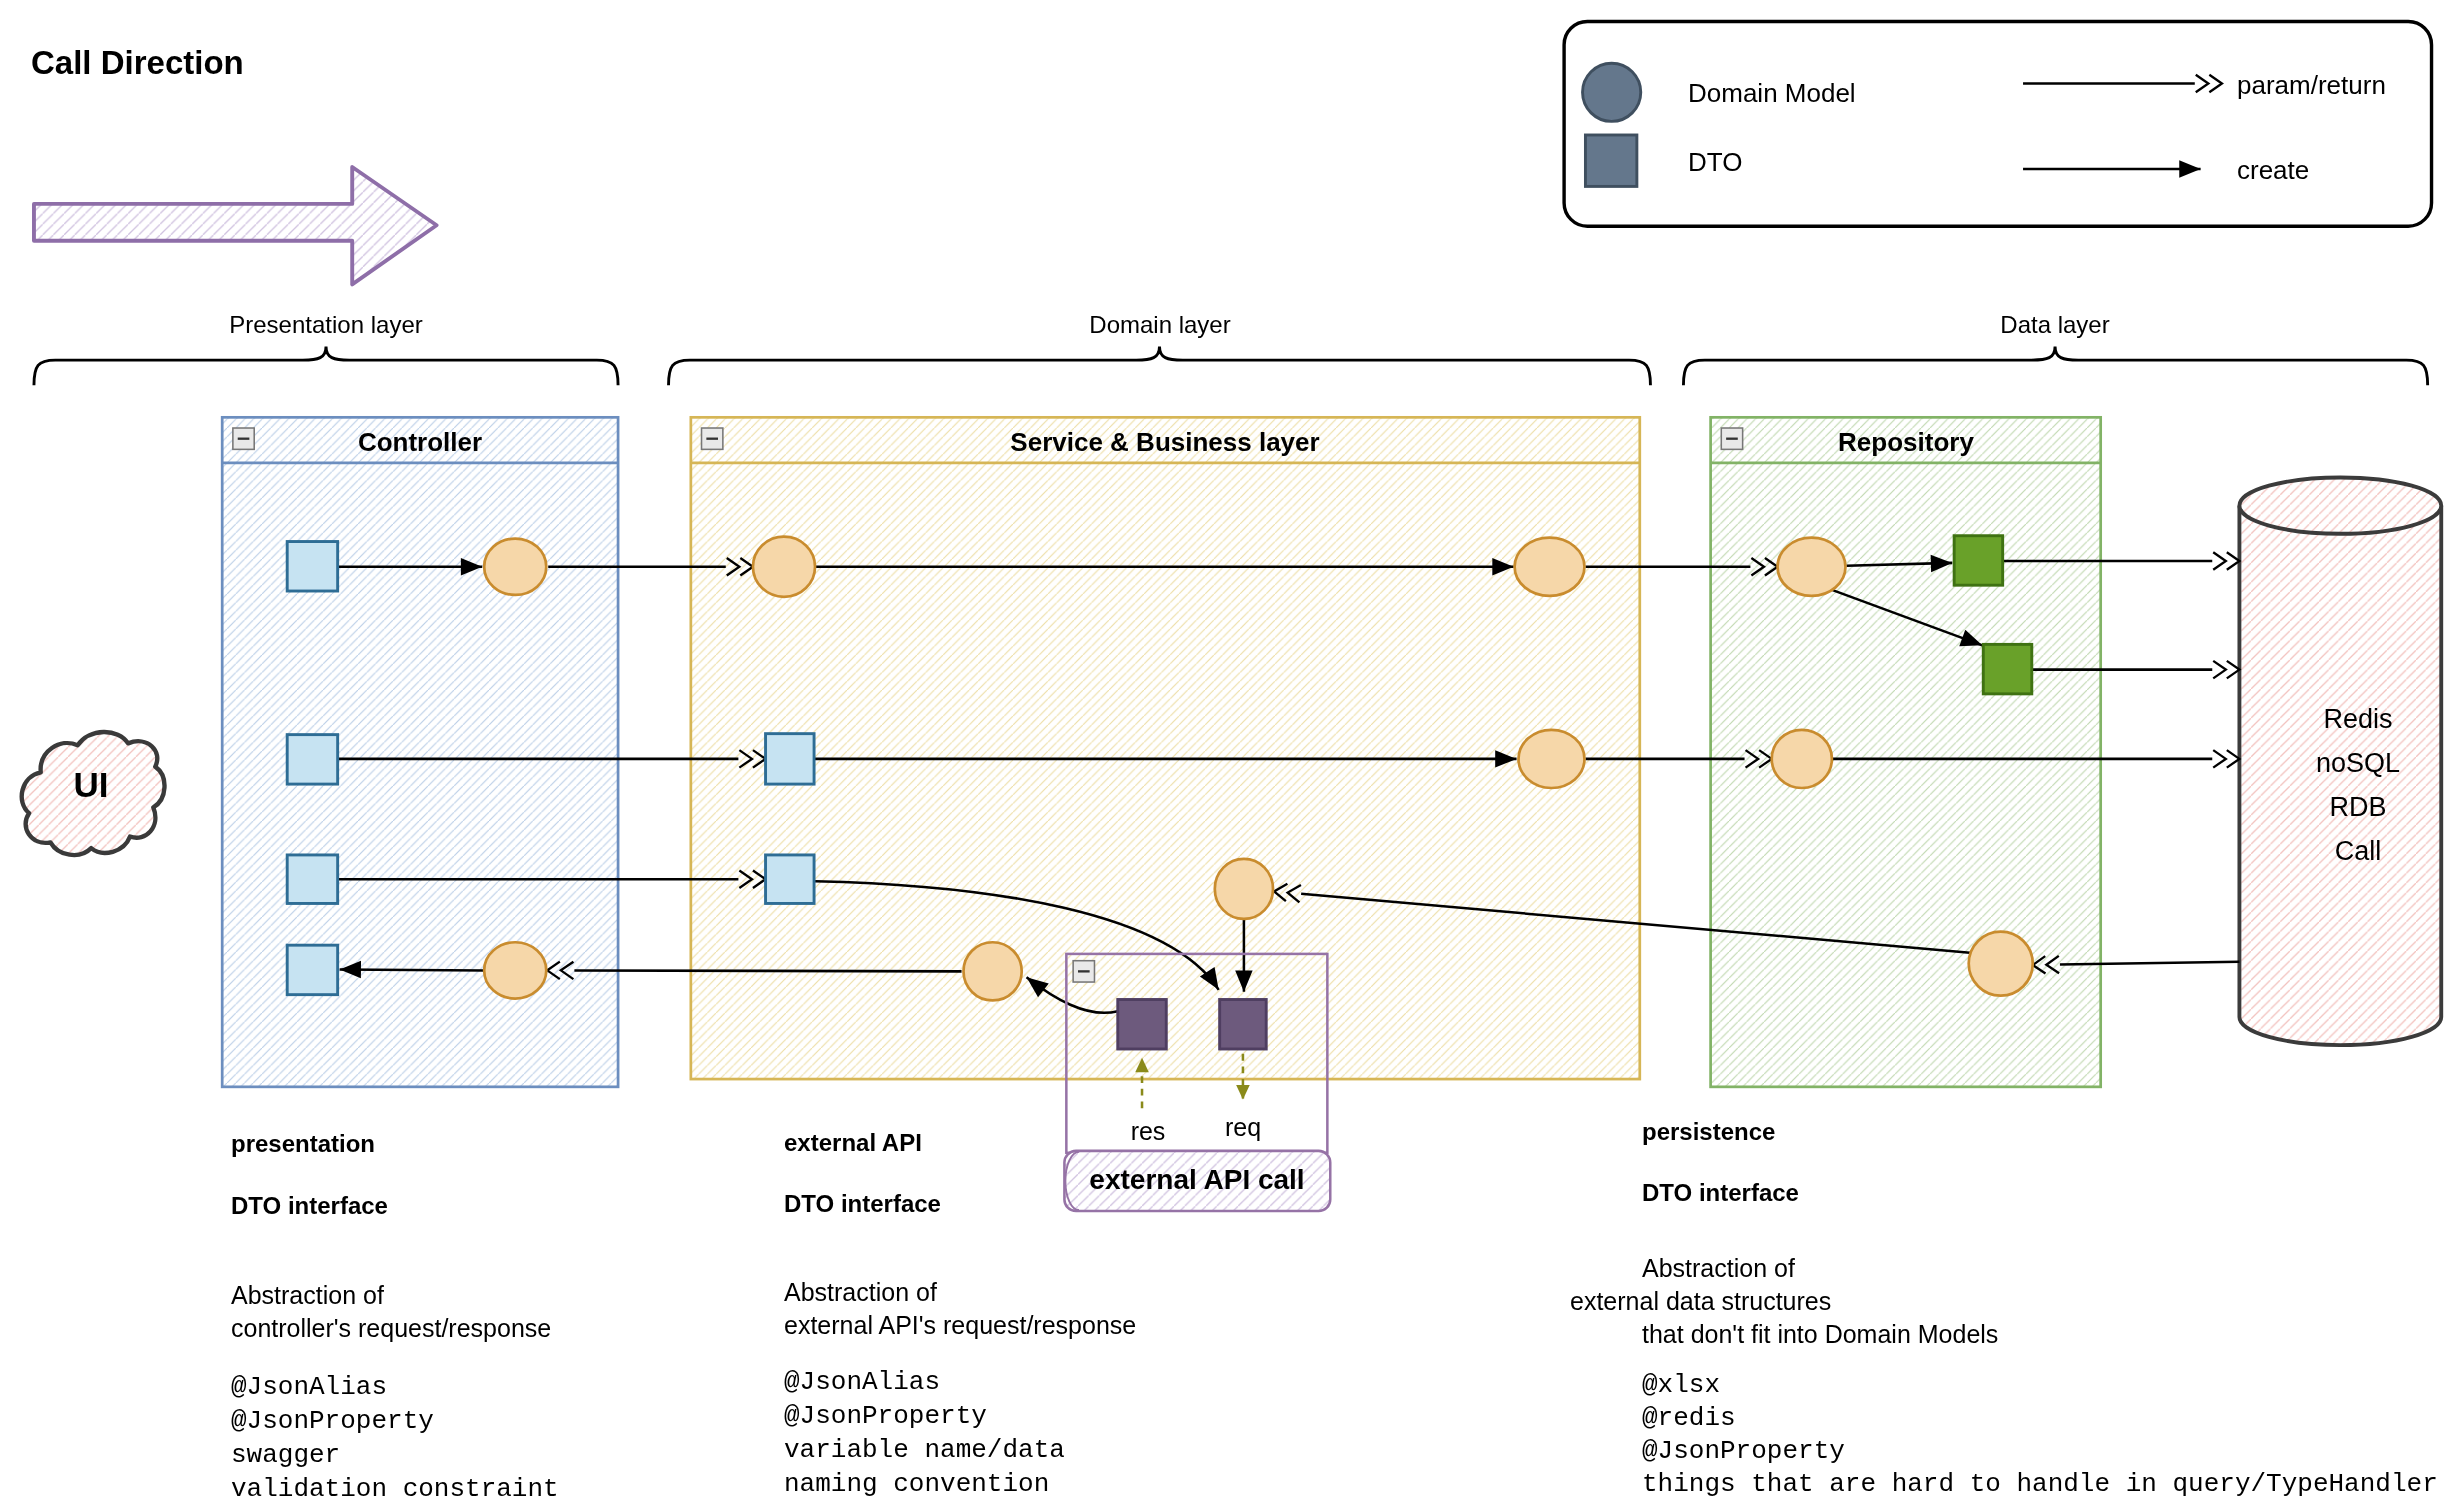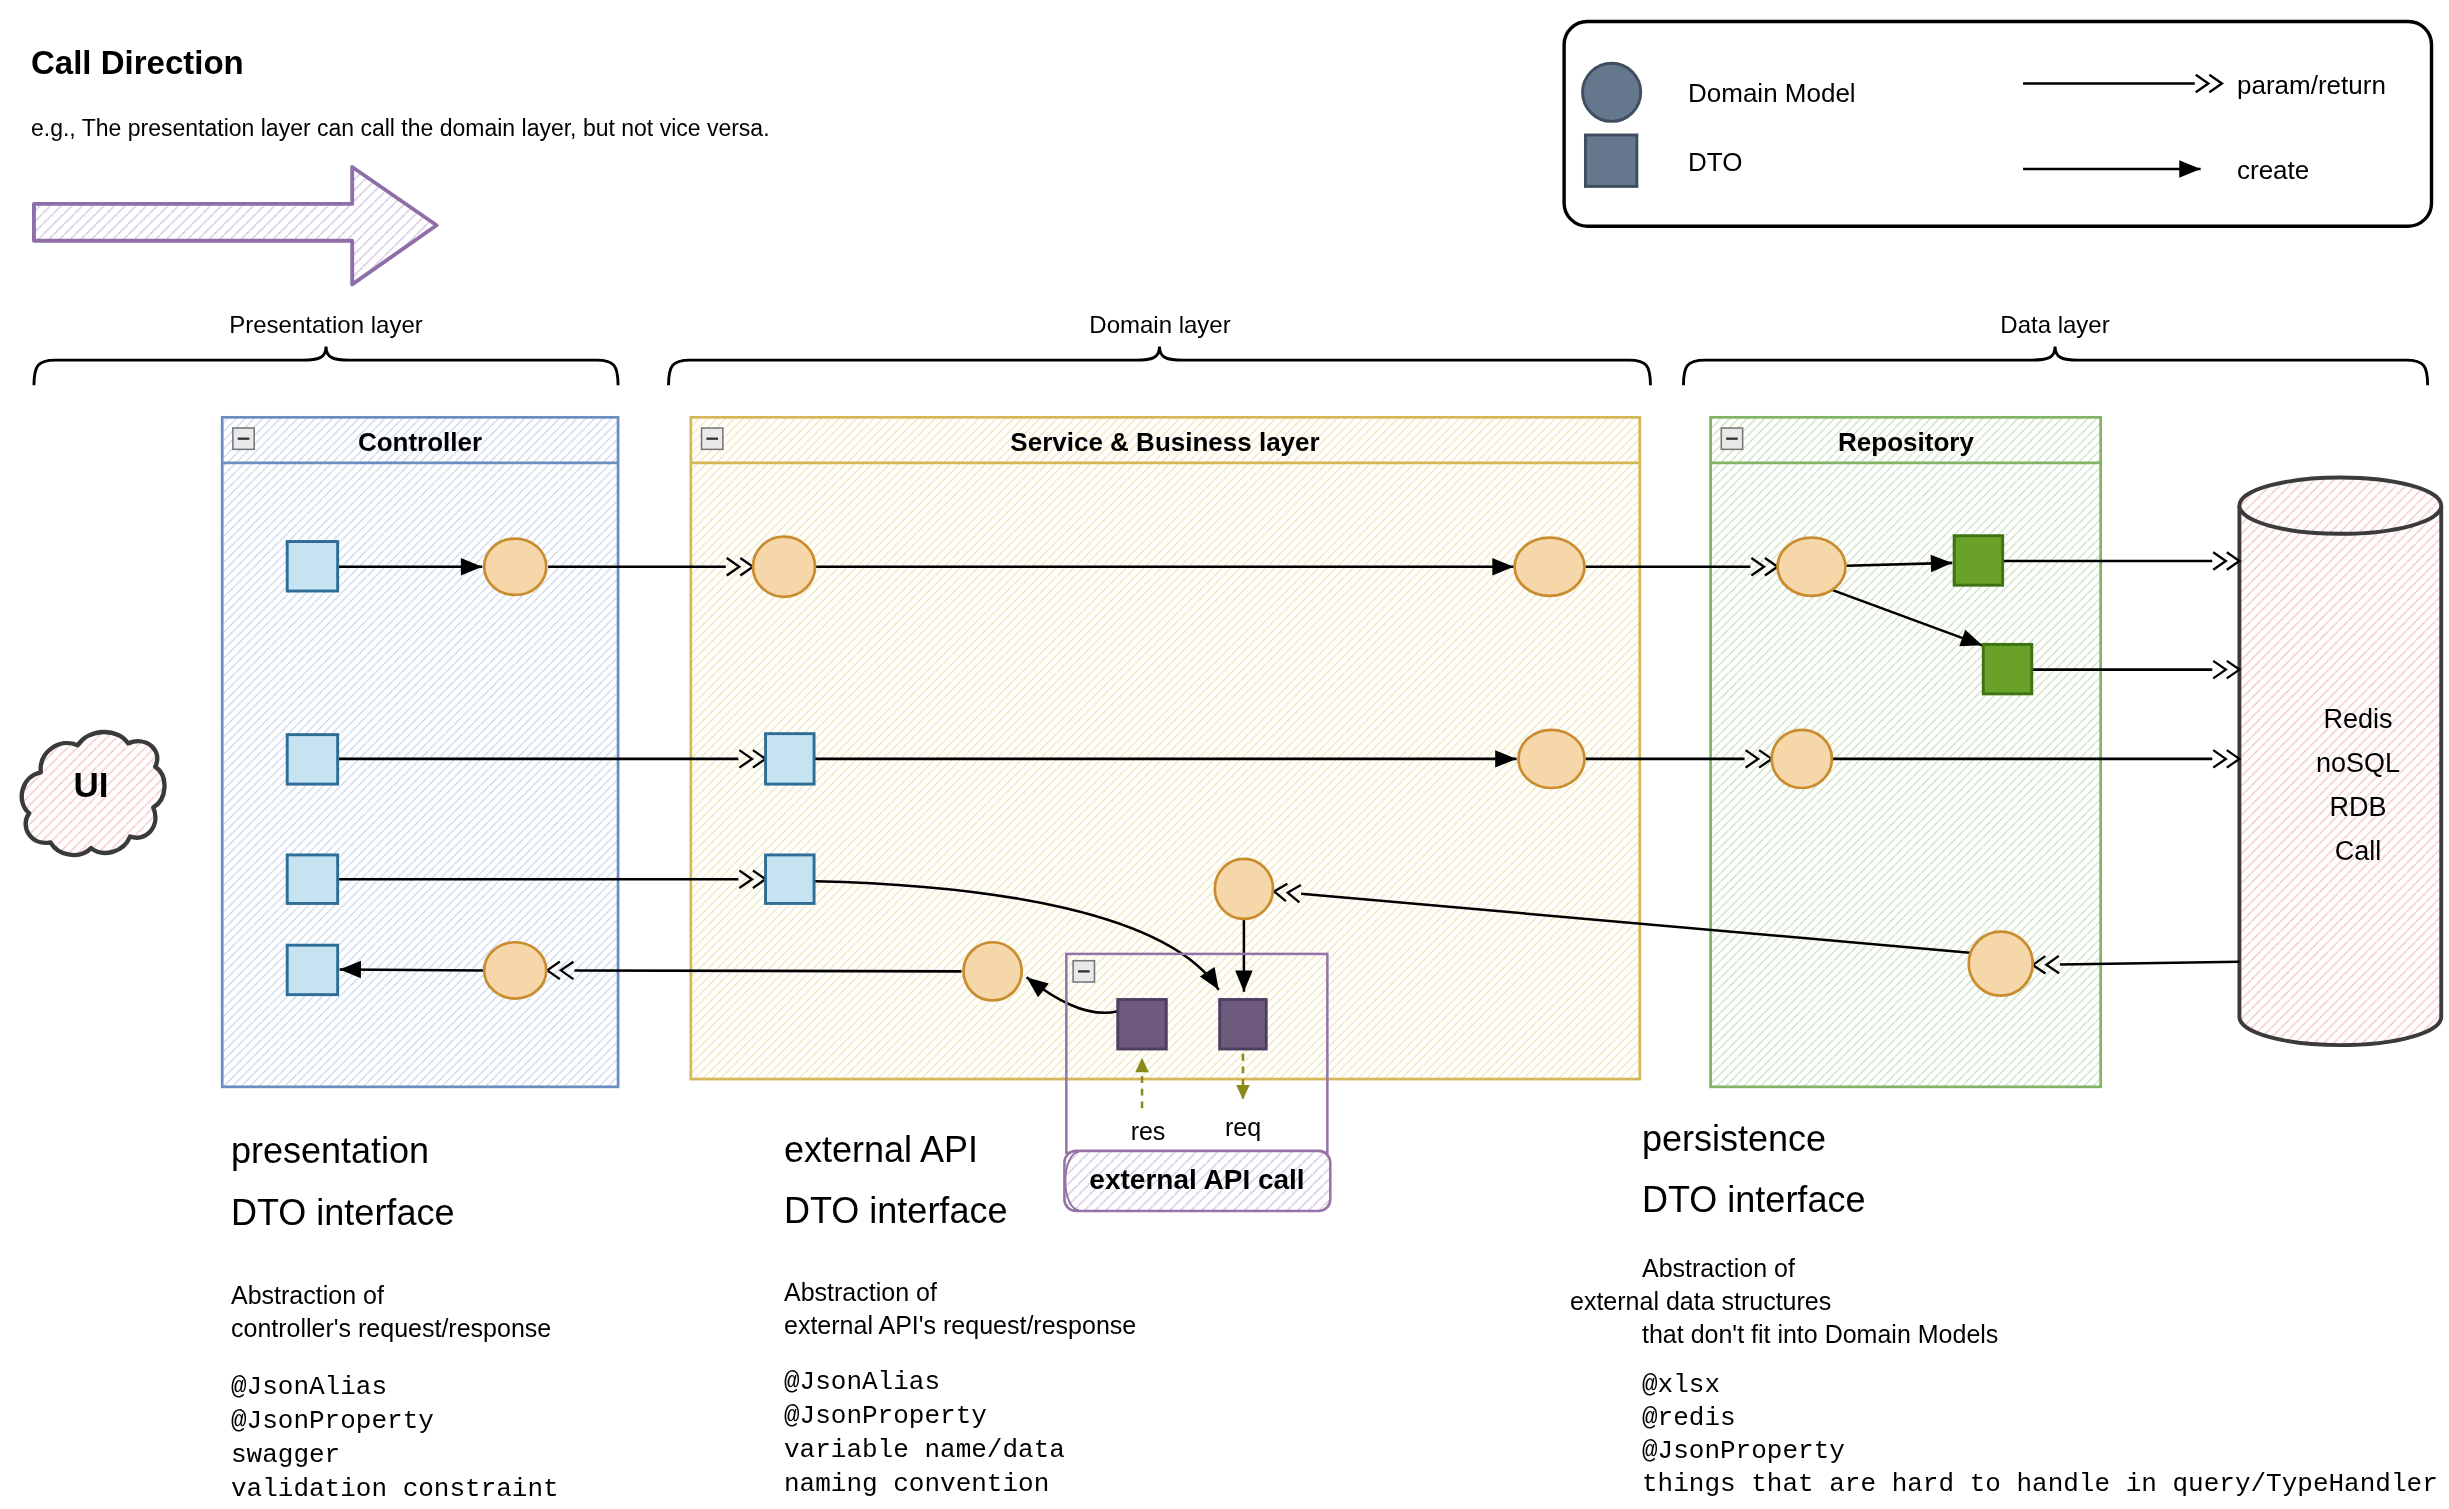--- a/index.html
+++ b/index.html
@@ -11,21 +11,21 @@
   .ctr{transform:translateX(-50%);text-align:center;}
   .h-title{font-size:33px;font-weight:bold;}
   .h-sub{font-size:23px;}
   .layer-label{font-size:24px;}
   .box-title{font-size:26px;font-weight:bold;}
   .legend-label{font-size:26px;text-align:center;}
   .cyl-line{font-size:27px;margin-left:17px;}
   .cloud-label{font-size:35px;font-weight:bold;}
   .small-label{font-size:25px;}
   .banner-label{font-size:28px;font-weight:bold;}
-  .note-h{font-size:36px;font-weight:normal;}
+  .note-h{font-size:24px;font-weight:bold;}
   .note-body{font-size:25px;}
   .note-code{font-size:26px;font-family:"Liberation Mono","DejaVu Sans Mono",monospace;}
 </style>
 </head>
 <body>
 
 <div id="stage">
 
 <svg id="art" width="2449" height="1510" viewBox="0 0 2524 1556">
   <defs>
@@ -168,21 +168,20 @@
       <line x1="1779" y1="452" x2="1791" y2="452" stroke="#333" stroke-width="2.4"></line>
     </g>
     <g>
       <rect x="1106" y="990" width="22" height="22" fill="#e9e9e9" stroke="#777" stroke-width="1.6"></rect>
       <line x1="1111" y1="1001" x2="1123" y2="1001" stroke="#333" stroke-width="2.4"></line>
     </g>
   </g>
 </svg>
 
 <div class="t h-title" style="left:31px;top:44px">Call Direction</div>
-<div class="t h-sub" style="left:31px;top:115px">e.g., The presentation layer can call the domain layer, but not vice versa.</div>
 
 <div class="t legend-label" style="left:1688px;top:78px">Domain Model</div>
 <div class="t legend-label" style="left:1688px;top:147px">DTO</div>
 <div class="t legend-label" style="left:2237px;top:70px">param/return</div>
 <div class="t legend-label" style="left:2237px;top:155px">create</div>
 
 <div class="t layer-label ctr" style="left:326px;top:311px">Presentation layer</div>
 <div class="t layer-label ctr" style="left:1160px;top:311px">Domain layer</div>
 <div class="t layer-label ctr" style="left:2055px;top:311px">Data layer</div>
 

